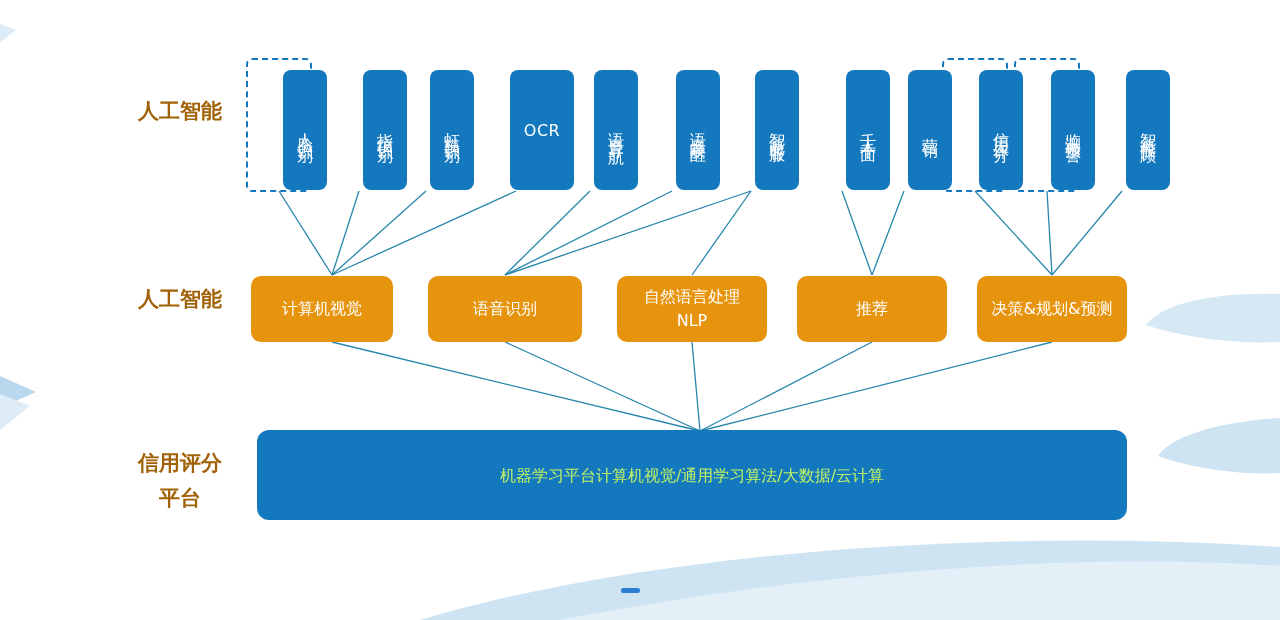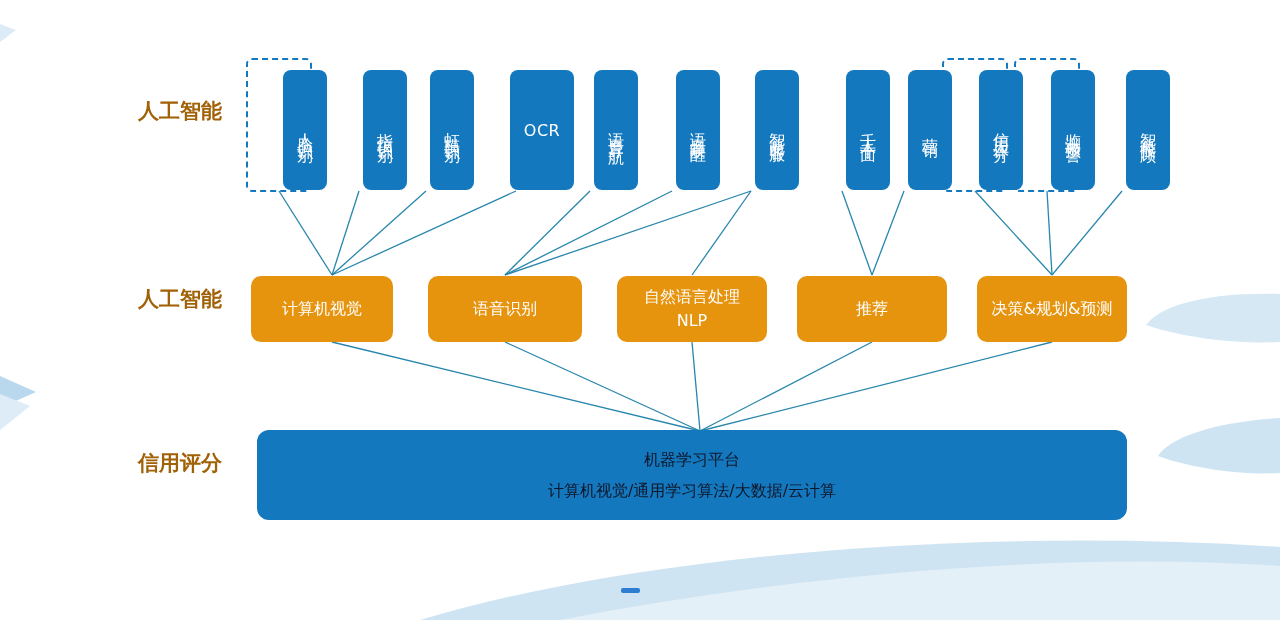--- a/index.html
+++ b/index.html
@@ -35,22 +35,22 @@
   .algo-box{
     position:absolute;top:276px;height:66px;z-index:2;
     background:#e6930e;border-radius:10px;color:#ffffff;
     display:flex;flex-direction:column;align-items:center;justify-content:center;
     text-align:center;font-size:16px;line-height:24px;
   }
   .algo-box .inner{width:132px;}
   
   .platform-box{
     position:absolute;left:257px;top:430px;width:870px;height:90px;z-index:2;
-    background:#1478be;border-radius:12px;color:#0f172a;
-    display:flex;flex-direction:column;align-items:center;justify-content:center;
+    background:#1478be;border-radius:12px;color:#bef264;
+    display:flex;flex-direction:row;align-items:center;justify-content:center;
     font-size:16px;line-height:31px;text-align:center;
   }
   .bottom-dash{
     position:absolute;left:621px;top:588px;width:19px;height:5px;z-index:2;
     background:#2d7dd2;border-radius:2px;
   }
 </style>
 </head>
 <body>
 
@@ -88,20 +88,21 @@
     </svg>
 
   <div class="layer-label" style="left:118px;top:94px;">
     <div>人工智能</div>
   </div>
   <div class="layer-label" style="left:118px;top:282px;">
     <div>人工智能</div>
   </div>
   <div class="layer-label" style="left:118px;top:446px;">
     <div>信用评分</div>
+    <div>平台</div>
   </div>
 
   <div class="dashed-box" style="left:246px;"></div>
   <div class="dashed-box" style="left:942px;"></div>
   <div class="dashed-box" style="left:1014px;"></div>
 
   <div class="app-box" style="left:257px;">
     <span class="vert">人脸识别</span>
   </div>
   <div class="app-box" style="left:337px;">

